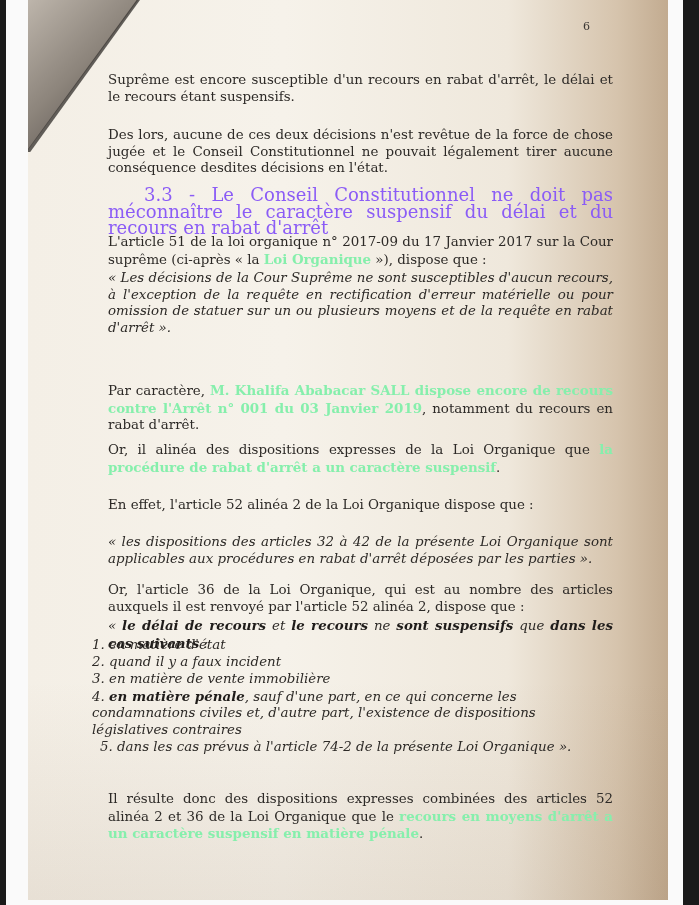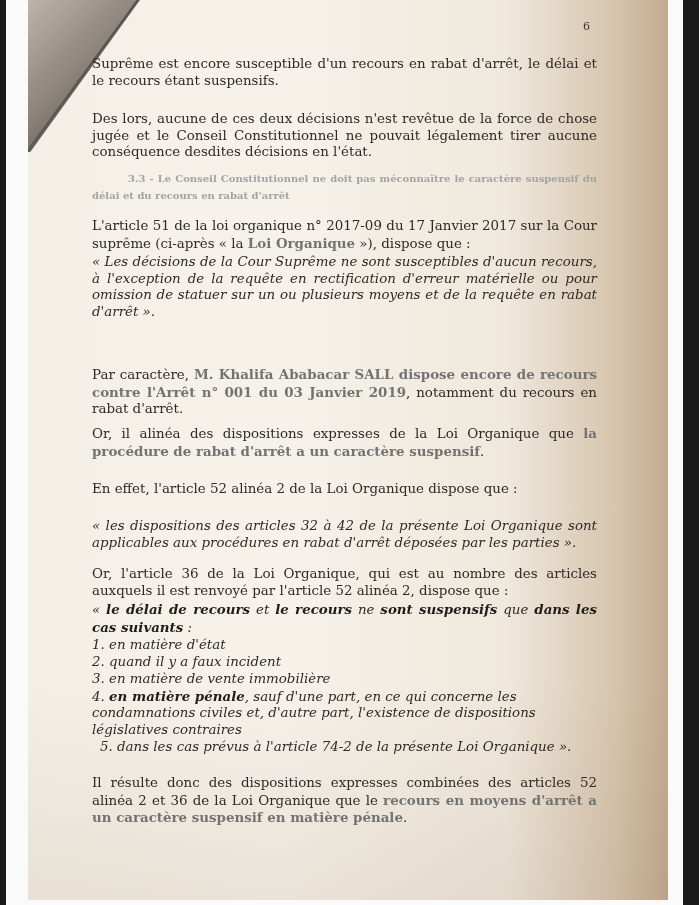--- a/index.html
+++ b/index.html
@@ -32,25 +32,25 @@
     clip-path: polygon(97% 0, 100% 0, 2% 100%, 0 100%, 0 98%);
     opacity: 0.8;
   }
   .content {
     position: absolute; left: 92px; top: 0; width: 505px;
     color: #2d2a27; font-size: 13.4px; line-height: 16.5px;
   }
   .page-number {
     position: absolute; left: 583px; top: 20px; font-size: 11px; color: #3a3633;
   }
-  p { margin: 0; position: absolute; left: 0; width: 505px; text-align: justify; }
-  .b { font-weight: bold; color: #737373; }
+  p { margin: 16px; position: absolute; left: 0; width: 505px; text-align: justify; }
+  .b { font-weight: bold; color: #86efac; }
   .i { font-style: italic; }
   .bi { font-weight: bold; font-style: italic; color: #1f1c1a; text-align: center; }
-  .heading { font-weight: bold; color: #a3a3a3; font-size: 10px; }
+  .heading { font-weight: normal; color: #8b5cf6; font-size: 18px; }
   .list-item { position: absolute; left: 0; font-style: italic; width: 520px; }
 </style>
 </head>
 <body>
 
 <div class="frame-white"></div>
 <div class="page"></div>
 <div class="fold"></div>
 <div class="fold-edge"></div>
 

